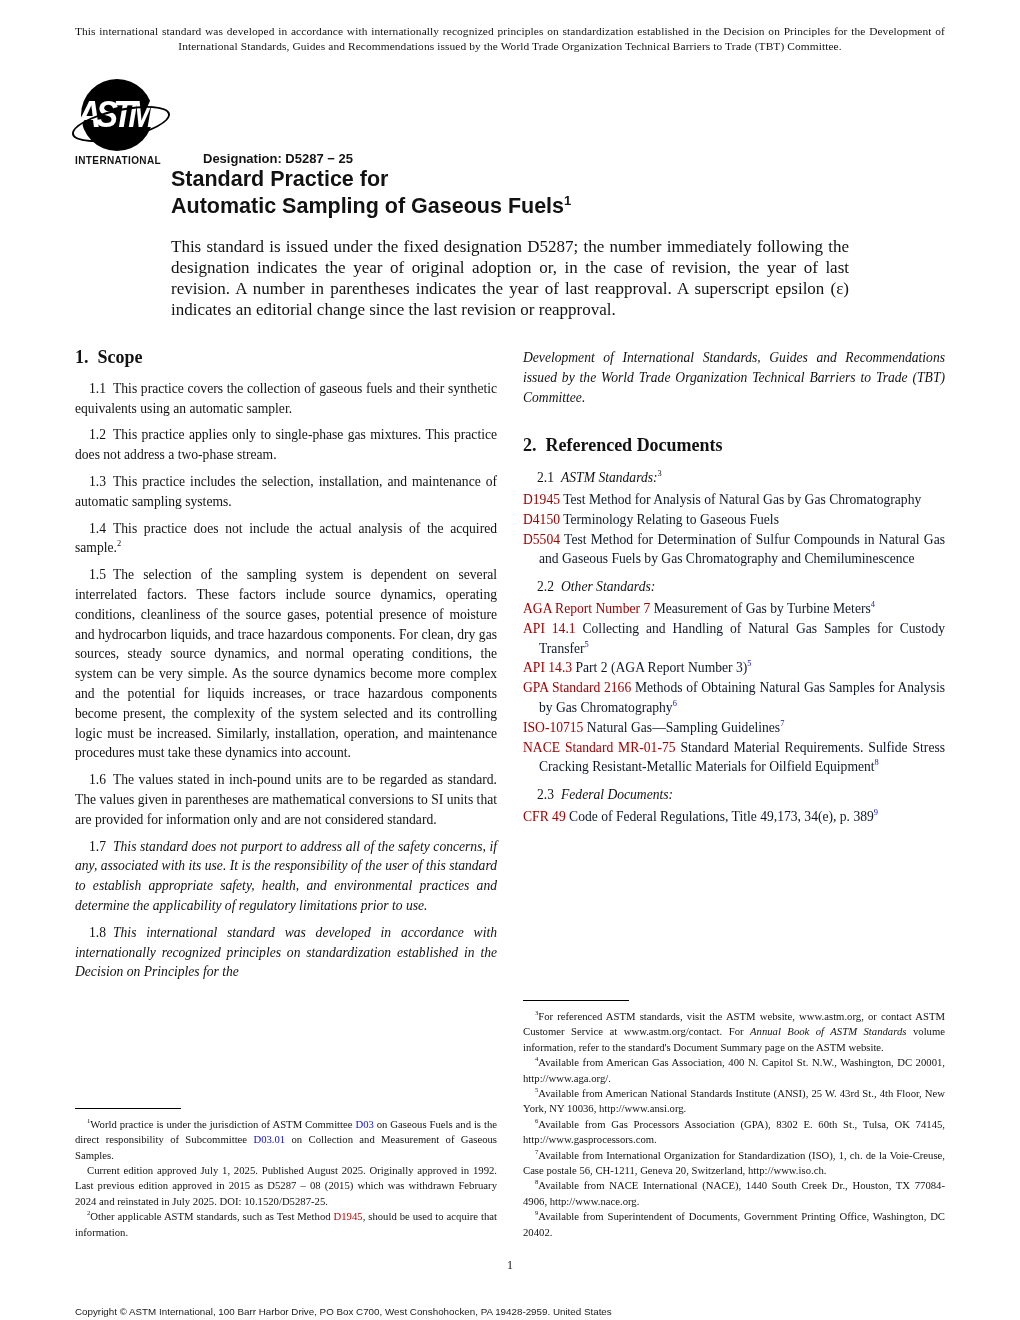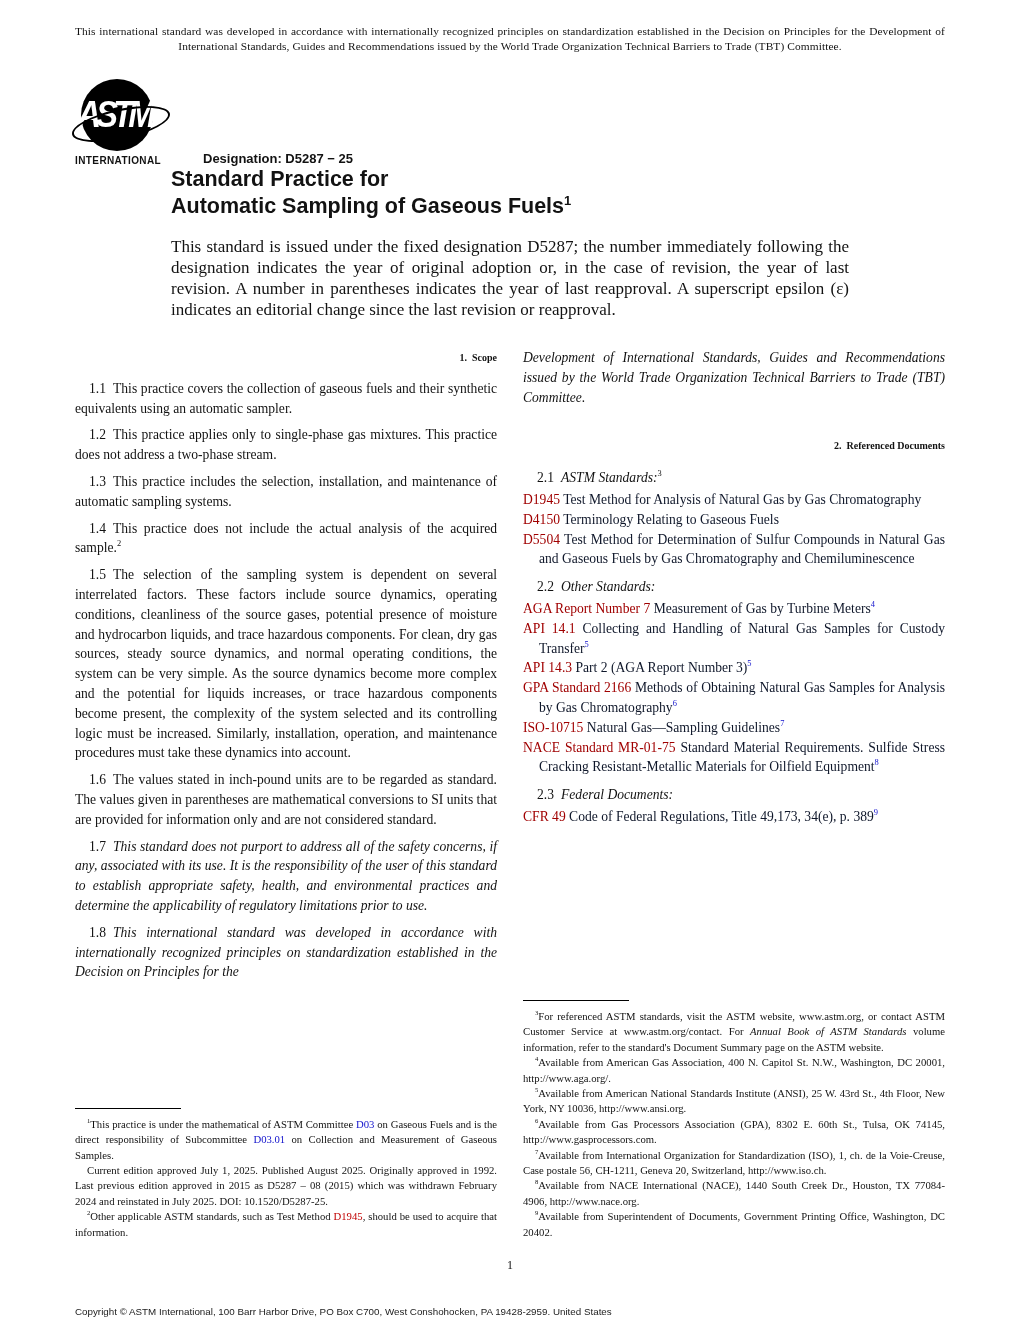--- a/index.html
+++ b/index.html
@@ -19,21 +19,21 @@
   .designation{font-family:"Liberation Sans",sans-serif;font-weight:bold;font-size:13px;margin:16px 0 0 28px;}
 
   
   .title-block{margin-left:96px;font-family:"Liberation Sans",sans-serif;font-weight:bold;font-size:21.5px;line-height:27px;}
   .title-block sup{font-size:13px;}
   .issue-note{margin:16px 0 16px 96px;width:678px;font-size:17px;line-height:21px;text-align:justify;}
 
   
   .columns{display:flex;gap:26px;margin-top:28px;}
   .col{width:422px;flex:0 0 422px;height:892px;display:flex;flex-direction:column;font-size:13.6px;line-height:19.8px;text-align:justify;}
-  .sec-head{font-size:10px;font-weight:bold;margin:0 0 4px 0;text-align:right;}
+  .sec-head{font-size:18px;font-weight:bold;margin:0 0 4px 0;text-align:left;}
   .para{margin:7px 0 0 0;text-indent:14px;}
   .pnum{margin-right:7px;}
   .ital{font-style:italic;}
   .cont{margin:0;font-style:italic;}
   .head2{margin-top:29px;}
   .sublabel{margin:8px 0 2px 0;text-indent:14px;}
   .ref{margin:0;padding-left:16px;text-indent:-16px;text-align:justify;}
   .desig{color:#a00000;text-decoration:none;}
   .rtitle{color:#0f172a;text-decoration:none;}
   .bluesup{color:#1212cc;}
@@ -84,21 +84,21 @@
       <p class="para"><span class="pnum">1.2</span><span>This practice applies only to single-phase gas mixtures. This practice does not address a two-phase stream.</span></p>
       <p class="para"><span class="pnum">1.3</span><span>This practice includes the selection, installation, and maintenance of automatic sampling systems.</span></p>
       <p class="para"><span class="pnum">1.4</span><span>This practice does not include the actual analysis of the acquired sample.</span><sup>2</sup></p>
       <p class="para"><span class="pnum">1.5</span><span>The selection of the sampling system is dependent on several interrelated factors. These factors include source dynamics, operating conditions, cleanliness of the source gases, potential presence of moisture and hydrocarbon liquids, and trace hazardous components. For clean, dry gas sources, steady source dynamics, and normal operating conditions, the system can be very simple. As the source dynamics become more complex and the potential for liquids increases, or trace hazardous components become present, the complexity of the system selected and its controlling logic must be increased. Similarly, installation, operation, and maintenance procedures must take these dynamics into account.</span></p>
       <p class="para"><span class="pnum">1.6</span><span>The values stated in inch-pound units are to be regarded as standard. The values given in parentheses are mathematical conversions to SI units that are provided for information only and are not considered standard.</span></p>
       <p class="para"><span class="pnum">1.7</span><span class="ital">This standard does not purport to address all of the safety concerns, if any, associated with its use. It is the responsibility of the user of this standard to establish appropriate safety, health, and environmental practices and determine the applicability of regulatory limitations prior to use.</span></p>
       <p class="para"><span class="pnum">1.8</span><span class="ital">This international standard was developed in accordance with internationally recognized principles on standardization established in the Decision on Principles for the</span></p>
 
       <div class="fn-block">
         <div class="fn-rule"></div>
-        <p class="fn"><sup>1</sup><span>This practice is under the mathematical of ASTM Committee </span><a class="fn-link-blue">D03</a><span> on Gaseous Fuels and is the direct responsibility of Subcommittee </span><a class="fn-link-blue">D03.01</a><span> on Collection and Measurement of Gaseous Samples.</span></p>
+        <p class="fn"><sup>1</sup><span>World practice is under the jurisdiction of ASTM Committee </span><a class="fn-link-blue">D03</a><span> on Gaseous Fuels and is the direct responsibility of Subcommittee </span><a class="fn-link-blue">D03.01</a><span> on Collection and Measurement of Gaseous Samples.</span></p>
         <p class="fn">Current edition approved July 1, 2025. Published August 2025. Originally approved in 1992. Last previous edition approved in 2015 as D5287 – 08 (2015) which was withdrawn February 2024 and reinstated in July 2025. DOI: 10.1520/D5287-25.</p>
         <p class="fn"><sup>2</sup><span>Other applicable ASTM standards, such as Test Method </span><a class="fn-link-red">D1945</a><span>, should be used to acquire that information.</span></p>
       </div>
     </div>
 
     <div class="col">
       <p class="cont">Development of International Standards, Guides and Recommendations issued by the World Trade Organization Technical Barriers to Trade (TBT) Committee.</p>
 
       <h3 class="sec-head head2">2. Referenced Documents</h3>
 

